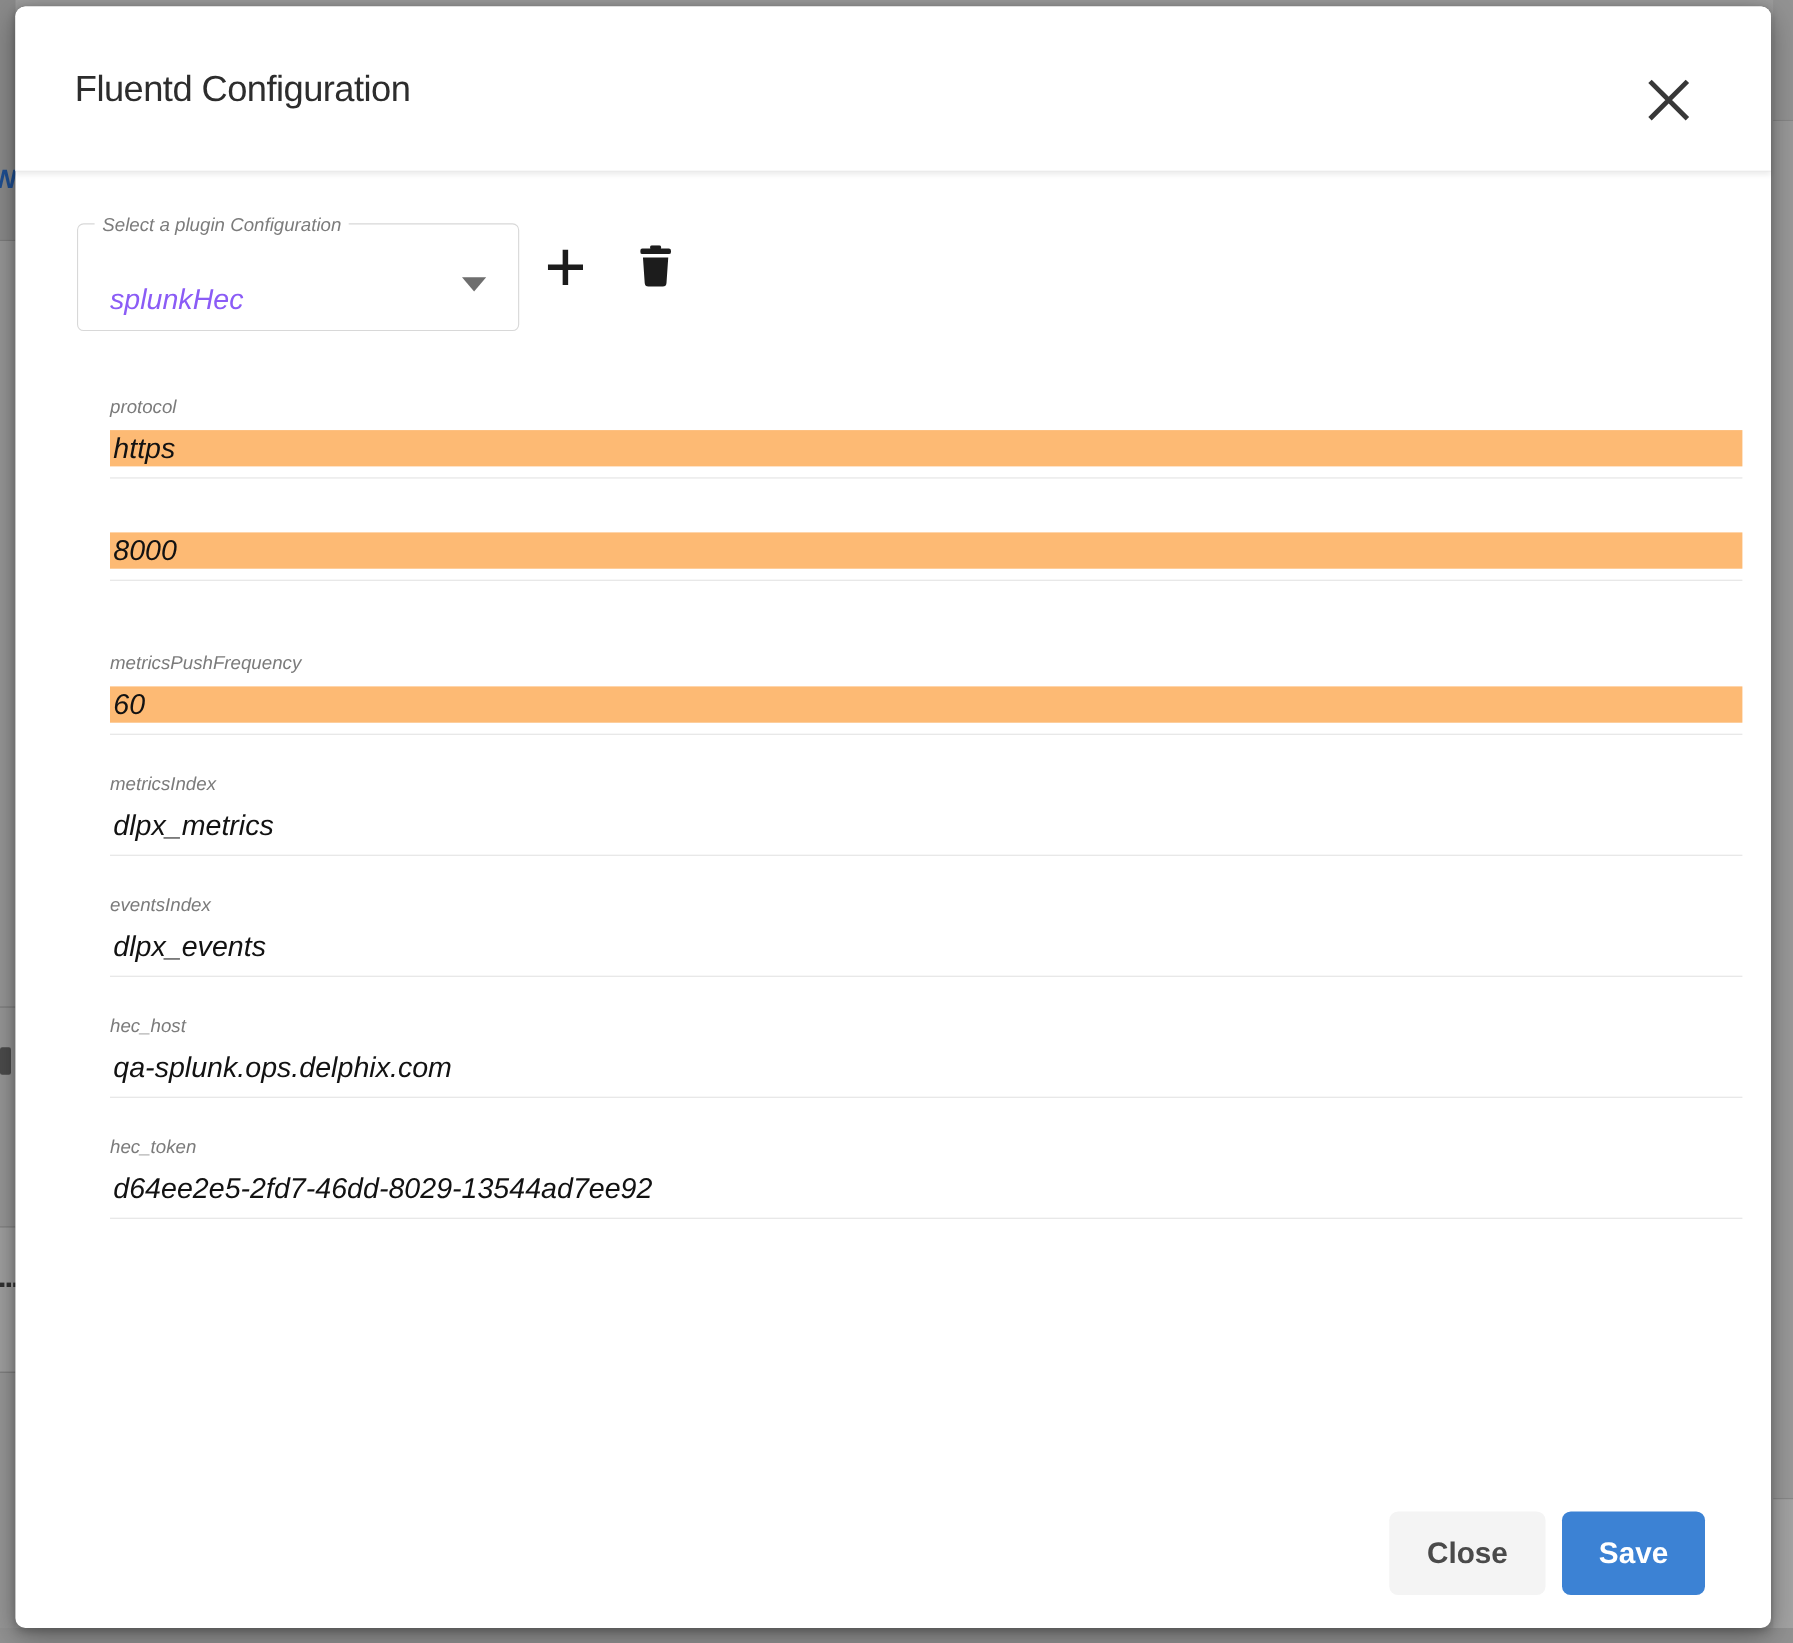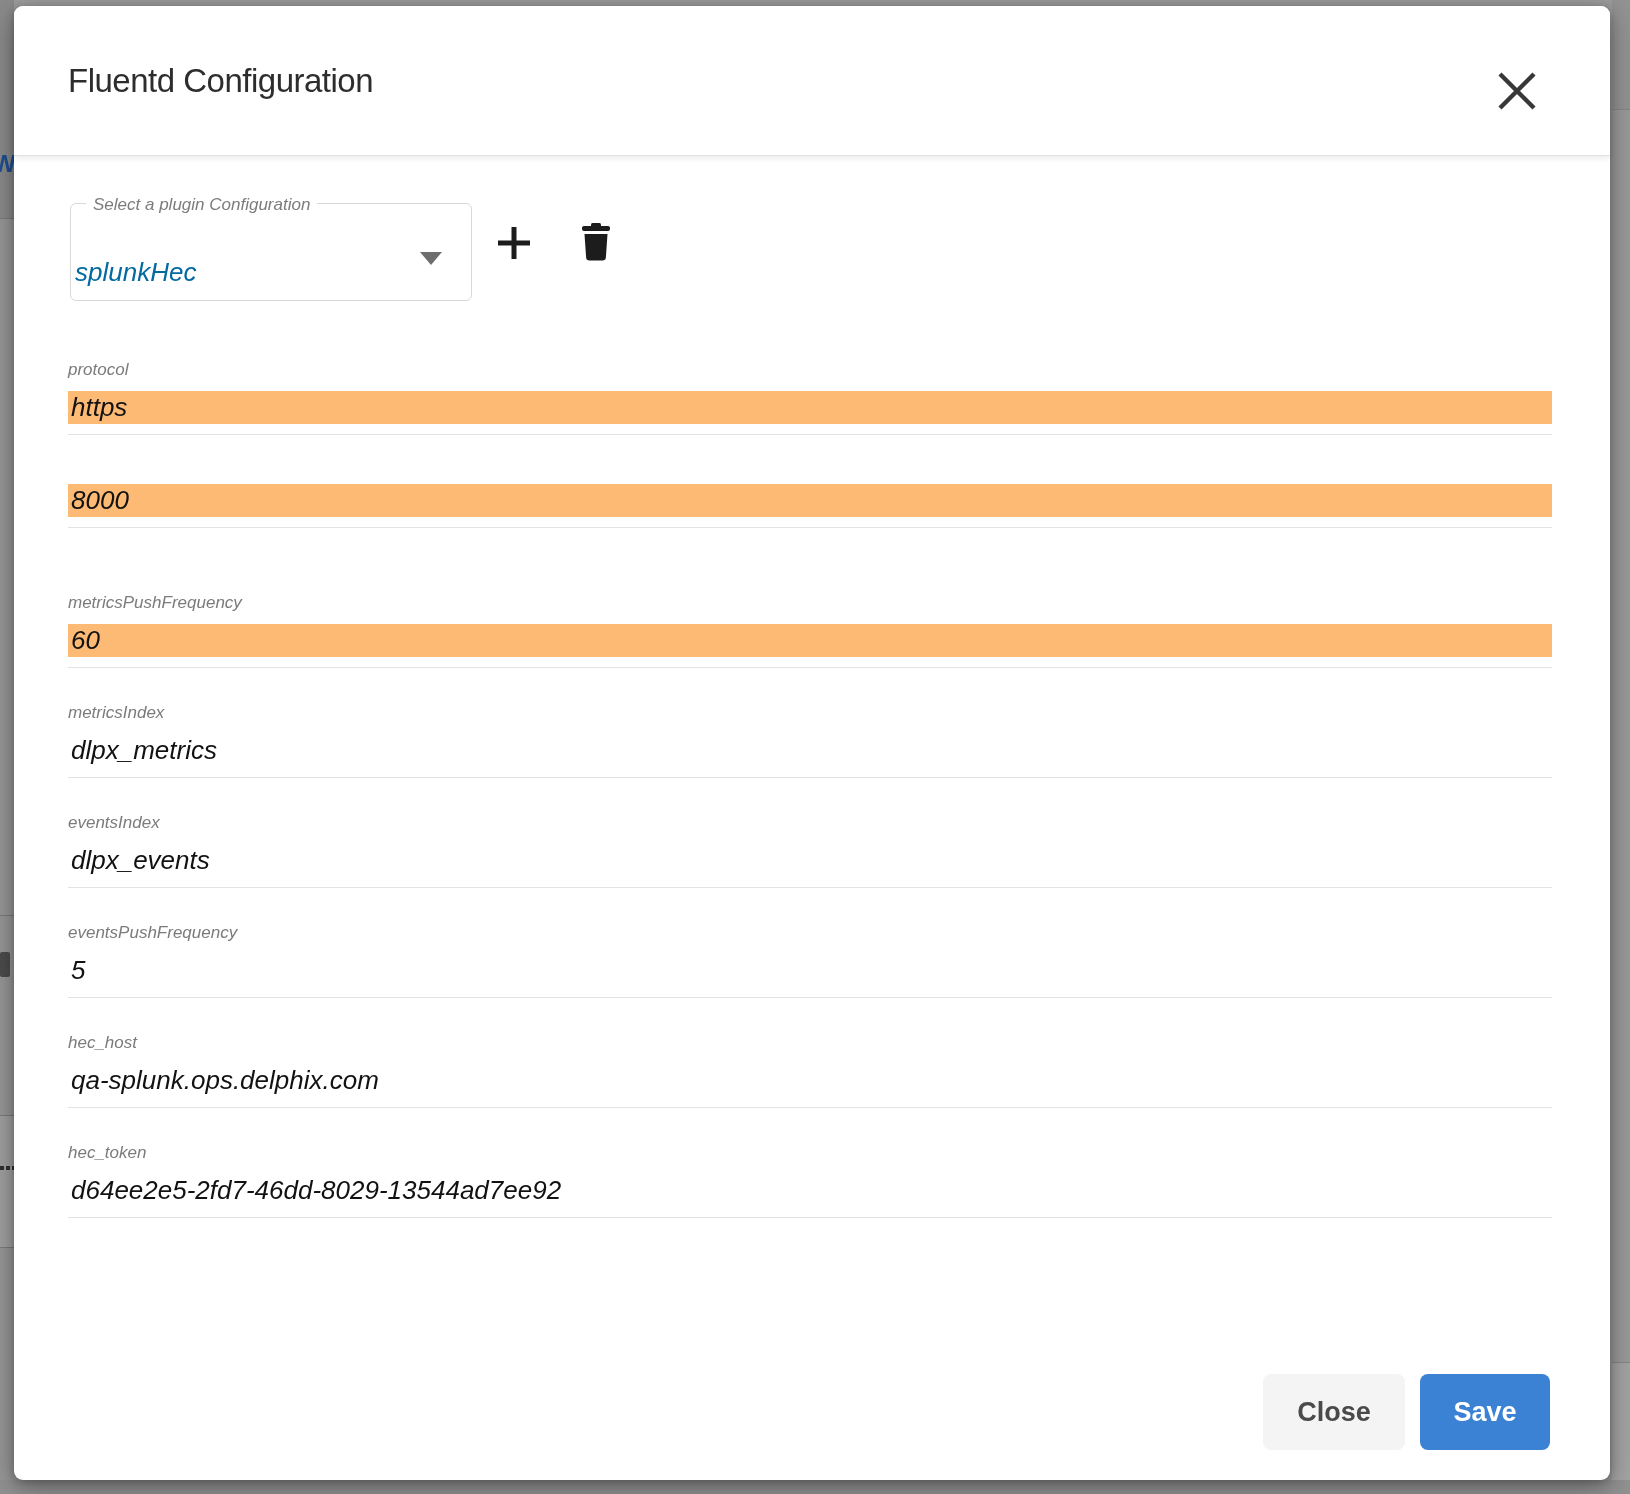--- a/index.html
+++ b/index.html
@@ -47,32 +47,32 @@
   
   .select-row{margin-top:47px;margin-left:2px;display:flex;align-items:flex-start;height:98px;}
   .outlined-select{
     position:relative;width:402px;height:98px;border:1px solid #d8d8d8;border-radius:6px;
     background:#fff;cursor:pointer;
   }
   .sel-label{
     position:absolute;top:-9px;left:15px;background:#fff;padding:0 7px;
     font-size:17px;color:#7c7c7c;white-space:nowrap;
   }
-  .sel-value{position:absolute;left:4px;top:53px;font-size:26px;color:#0369a1;}
+  .sel-value{position:absolute;left:29px;top:53px;font-size:26px;color:#8b5cf6;}
   .sel-arrow{
     position:absolute;right:29px;top:48px;width:0;height:0;
     border-left:11px solid transparent;border-right:11px solid transparent;
     border-top:13px solid #6e6e6e;
   }
   .icon-btn{background:none;border:none;padding:0;cursor:pointer;line-height:0;}
   .icon-btn.add{margin-left:26px;margin-top:23px;}
   .icon-btn.del{margin-left:52px;margin-top:20px;}
 
   
-  .fields{margin-top:60px;width:1484px;}
+  .fields{margin-top:60px;width:1484px;margin-left:32px;}
   .field{height:110px;}
   .flabel{font-size:17px;line-height:17px;color:#7b7b7b;}
   .fvalue{
     margin-top:13px;height:33px;line-height:33px;font-size:26px;color:#121212;
     padding-left:3px;white-space:nowrap;overflow:hidden;cursor:text;
   }
   .fvalue.autofill{background:#fdba74;}
   .frule{margin-top:10px;border-top:1px solid #e3e3e3;}
 
   
@@ -167,25 +167,20 @@
             <div class="fvalue">dlpx_metrics</div>
             <div class="frule"></div>
           </div>
 
           <div class="field">
             <div class="flabel">eventsIndex</div>
             <div class="fvalue">dlpx_events</div>
             <div class="frule"></div>
           </div>
 
-          <div class="field">
-            <div class="flabel">eventsPushFrequency</div>
-            <div class="fvalue">5</div>
-            <div class="frule"></div>
-          </div>
 
           <div class="field">
             <div class="flabel">hec_host</div>
             <div class="fvalue">qa-splunk.ops.delphix.com</div>
             <div class="frule"></div>
           </div>
 
           <div class="field">
             <div class="flabel">hec_token</div>
             <div class="fvalue">d64ee2e5-2fd7-46dd-8029-13544ad7ee92</div>

